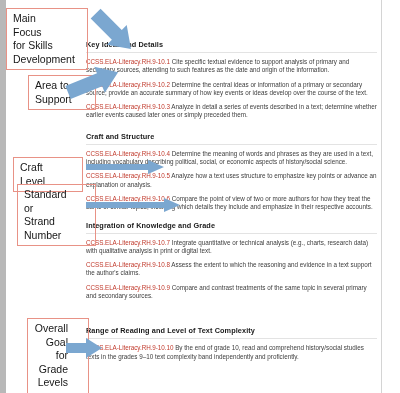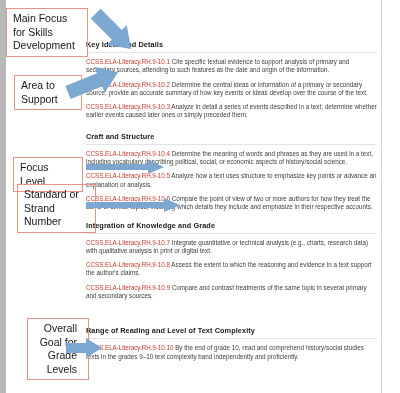--- a/index.html
+++ b/index.html
@@ -65,31 +65,31 @@
   }
 
   
   .annot-box {
     position: absolute;
     border: 1.6px solid #e89286;
     background: transparent;
     color: #161616;
     font-size: 10.5px;
     line-height: 13.5px;
-    padding: 3px 11px 3px 6px;
+    padding: 3px 20px 3px 6px;
     white-space: pre-line;
   }
 
   
   .arrow { position: absolute; }
   .arrow svg { display: block; overflow: visible; }
 
   
   #box-main-focus   { left: 6px;  top: 8px;   width: 82px; }
-  #box-area-support { left: 14px; top: 75px;  width: 68px; }
+  #box-area-support { left: 28px; top: 75px;  width: 68px; }
   #box-grade-level  { left: 13px; top: 157px; width: 70px; }
   #box-standard-num { left: 6px;  top: 184px; width: 79px; margin-left: 11px; }
   #box-overall-goal { left: 27px; top: 318px; width: 62px; text-align: right; }
 
   #arrow-main-focus   { left: 88px;  top: 12px;  }
   #arrow-area-support { left: 66px;  top: 62px;  }
   #arrow-grade-level  { left: 86px;  top: 160px; }
   #arrow-standard-num { left: 86px;  top: 198px; }
   #arrow-overall-goal { left: 66px;  top: 338px; }
 </style>
@@ -130,21 +130,21 @@
 
   </div>
 
   <div class="annot-box" id="box-main-focus">Main Focus
 for Skills
 Development</div>
 
   <div class="annot-box" id="box-area-support">Area to
 Support</div>
 
-  <div class="annot-box" id="box-grade-level">Focus Level</div>
+  <div class="annot-box" id="box-grade-level">Craft Level</div>
 
   <div class="annot-box" id="box-standard-num">Standard or
 Strand
 Number</div>
 
   <div class="annot-box" id="box-overall-goal">Overall
 Goal for
 Grade
 Levels</div>
 

